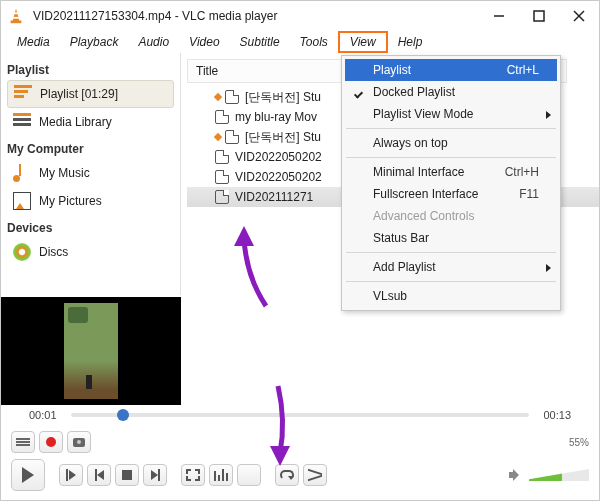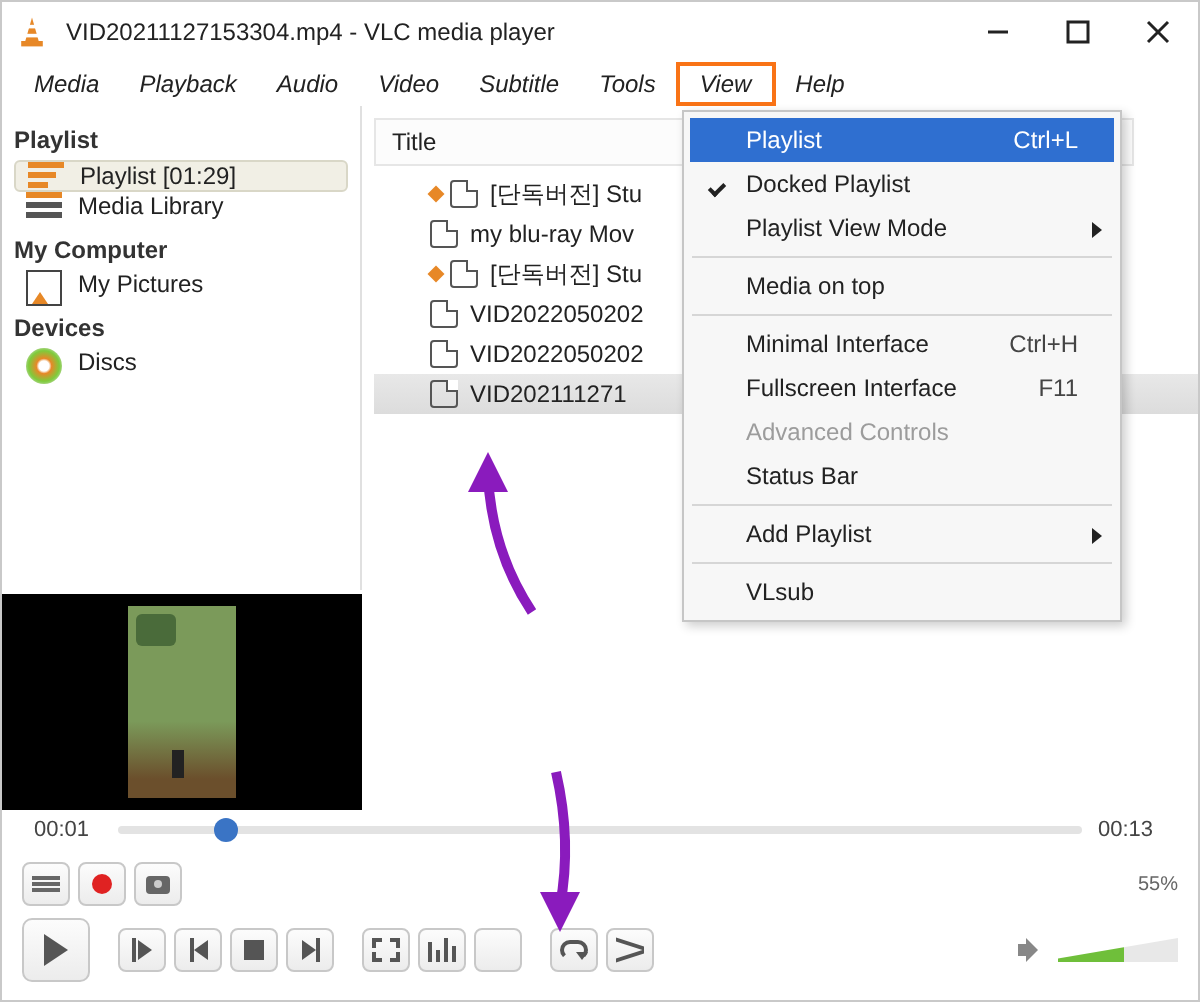--- a/index.html
+++ b/index.html
@@ -7,21 +7,21 @@
   .titlebar { height: 30px; display: flex; align-items: center; padding-left: 6px; }
   .titlebar .cone { width: 18px; height: 18px; margin-right: 8px; }
   .titlebar .title { flex: 1; }
   .titlebar .winbtn { width: 40px; height: 100%; display: flex; align-items: center; justify-content: center; cursor: pointer; }
   .menubar { height: 22px; display: flex; align-items: center; padding-left: 6px; gap: 0; }
   .menubar .mitem { padding: 2px 10px; cursor: default; font-style: italic; }
   .menubar .mitem.hi { border: 2px solid #f97316; }
   .body-row { display: flex; height: 242px; }
   .sidebar { width: 180px; border-right: 1px solid #e0e0e0; padding: 4px 6px; }
   .sidebar .section { padding: 6px 0 3px; font-weight: 600; color: #333; }
-  .sidebar .sitem { display: flex; gap: 8px; height: 16px; padding-left: 6px; cursor: pointer; }
+  .sidebar .sitem { display: flex; align-items: center; gap: 8px; height: 28px; padding-left: 6px; cursor: pointer; }
   .sidebar .sitem.sel { background: #f1efe5; border: 1px solid #d9d7c7; border-radius: 3px; }
   .sidebar .sicon { width: 18px; height: 18px; flex: none; }
   .main { flex: 1; padding: 6px 0 0 6px; }
   .main .colhdr { background: #fcfcfc; border: 1px solid #e6e6e6; padding: 4px 8px; width: 380px; }
   .main .list { margin-top: 4px; }
   .main .row { display: flex; align-items: center; gap: 6px; height: 20px; padding-left: 28px; }
   .main .row .ficon { width: 14px; height: 14px; border: 1.5px solid #555; border-radius: 2px; position: relative; }
   .main .row .ficon:after { content: ""; position: absolute; top: -1px; right: -1px; width: 5px; height: 5px; background: #fff; border-left: 1.5px solid #555; border-bottom: 1.5px solid #555; }
   .main .row.sel { background: linear-gradient(#e8e8e8,#dcdcdc); }
   
@@ -54,21 +54,21 @@
   .dropdown .chk { position: absolute; left: 9px; top: 4px; width: 12px; height: 12px; }
   .dropdown .chk:after { content: ""; position: absolute; left: 2px; top: 5px; width: 3px; height: 6px; border: solid #222; border-width: 0 2px 2px 0; transform: rotate(45deg); }
   .dropdown .sub { position: absolute; right: 6px; top: 8px; width: 0; height: 0; border-top: 4px solid transparent; border-bottom: 4px solid transparent; border-left: 5px solid #222; }
   .dropdown .dis { color: #9c9c9c; }
   
   .preview { position: absolute; left: 0; top: 296px; width: 180px; height: 108px; background: #000; display: flex; align-items: center; justify-content: center; }
   .preview .thumb { width: 54px; height: 96px; background: linear-gradient(#7b9a5a 60%, #6b4f2c 90%); position: relative; overflow: hidden; }
   .preview .thumb:before{content:"";position:absolute;top:4px;left:4px;width:20px;height:16px;background:#4a6b3a;border-radius:3px;}
   .preview .thumb:after{content:"";position:absolute;bottom:10px;left:22px;width:6px;height:14px;background:#222;}
   
-  .seekrow { position: absolute; left: 0; top: 408px; width: 100%; padding: 0 16px; display: flex; align-items: center; gap: 8px; }
+  .seekrow { position: absolute; left: 0; top: 408px; width: 100%; padding: 0 28px; display: flex; align-items: center; gap: 8px; }
   .seekrow .time { font-size: 11px; color: #444; width: 34px; }
   .seekrow .track { flex: 1; height: 4px; background: #e3e3e3; border-radius: 3px; position: relative; }
   .seekrow .track .knob { position: absolute; left: 10%; top: -4px; width: 12px; height: 12px; background: #3a74c5; border-radius: 50%; }
   
   .controls { position: absolute; left: 0; top: 426px; width: 100%; padding: 4px 10px; display: flex; align-items: center; gap: 4px; }
   .controls .btn, .bigcontrols .btn { width: 24px; height: 22px; border: 1px solid #c8c8c8; border-radius: 4px; background: linear-gradient(#fcfcfc,#ececec); display: flex; align-items: center; justify-content: center; cursor: pointer; }
   .controls .rec { width:10px;height:10px;background:#e02222;border-radius:50%; }
   .controls .snap { width:12px;height:9px;background:#666;border-radius:2px;position:relative; }
   .controls .snap:after{content:"";position:absolute;top:2px;left:4px;width:4px;height:4px;background:#ccc;border-radius:50%;}
   .controls .stack { display:flex;flex-direction:column;gap:1px; }
@@ -144,20 +144,24 @@
       <div class="sitem sel">
         <span class="sicon ic-playlist"></span>
         <span>Playlist [01:29]</span>
       </div>
       <div class="sitem">
         <span class="sicon ic-mlib"></span>
         <span>Media Library</span>
       </div>
       <div class="section">My Computer</div>
       <div class="sitem">
+        <span class="sicon ic-music"></span>
+        <span>My Music</span>
+      </div>
+      <div class="sitem">
         <span class="sicon ic-pics"></span>
         <span>My Pictures</span>
       </div>
       <div class="section">Devices</div>
       <div class="sitem">
         <span class="sicon ic-disc"></span>
         <span>Discs</span>
       </div>
     </div>
   <div class="main">
@@ -205,21 +209,21 @@
     <div class="dmitem">
       <span class="chk"></span>
       <span class="lab">Docked Playlist</span>
     </div>
     <div class="dmitem">
       <span class="lab">Playlist View Mode</span>
       <span class="sub"></span>
     </div>
     <div class="sep"></div>
     <div class="dmitem">
-      <span class="lab">Media on top</span>
+      <span class="lab">Always on top</span>
     </div>
     <div class="sep"></div>
     <div class="dmitem">
       <span class="lab">Minimal Interface</span>
       <span class="acc">Ctrl+H</span>
     </div>
     <div class="dmitem">
       <span class="lab">Fullscreen Interface</span>
       <span class="acc">F11</span>
     </div>
@@ -238,21 +242,21 @@
     <div class="dmitem">
       <span class="lab">VLsub</span>
     </div>
   </div>
 
 <div class="seekrow">
   <span class="time">00:01</span>
   <div class="track">
       <div class="knob"></div>
     </div>
-  <span class="time" style="text-align:left">00:13</span>
+  <span class="time" style="text-align:right">00:13</span>
 </div>
 
 <div class="controls">
   <div class="btn">
       <div class="stack">
         <span></span>
         <span></span>
         <span></span>
       </div>
     </div>

